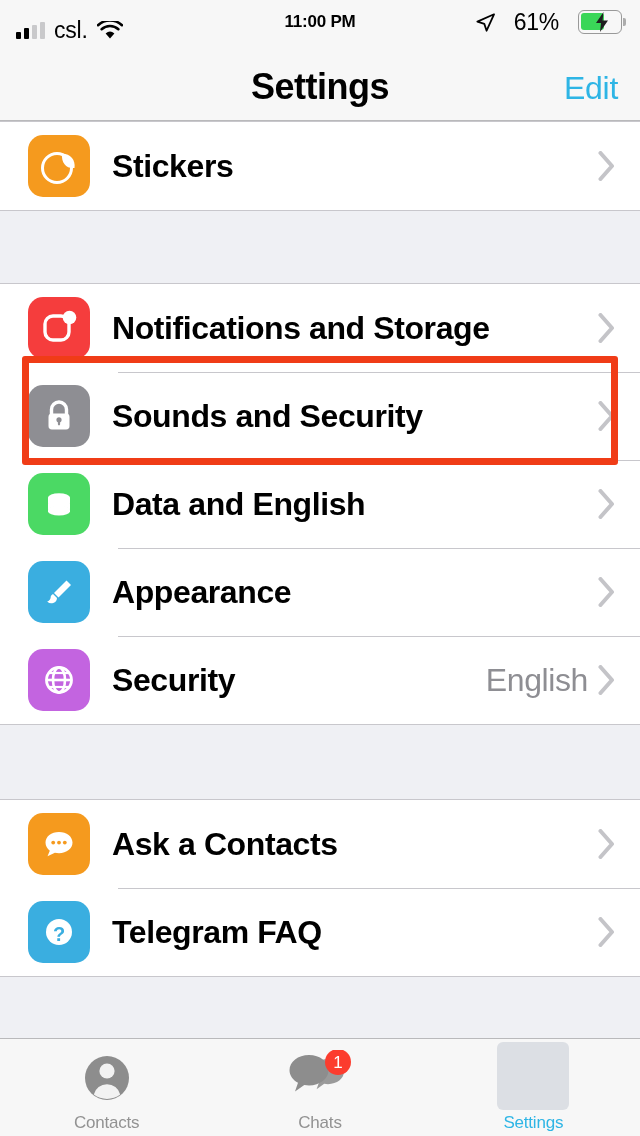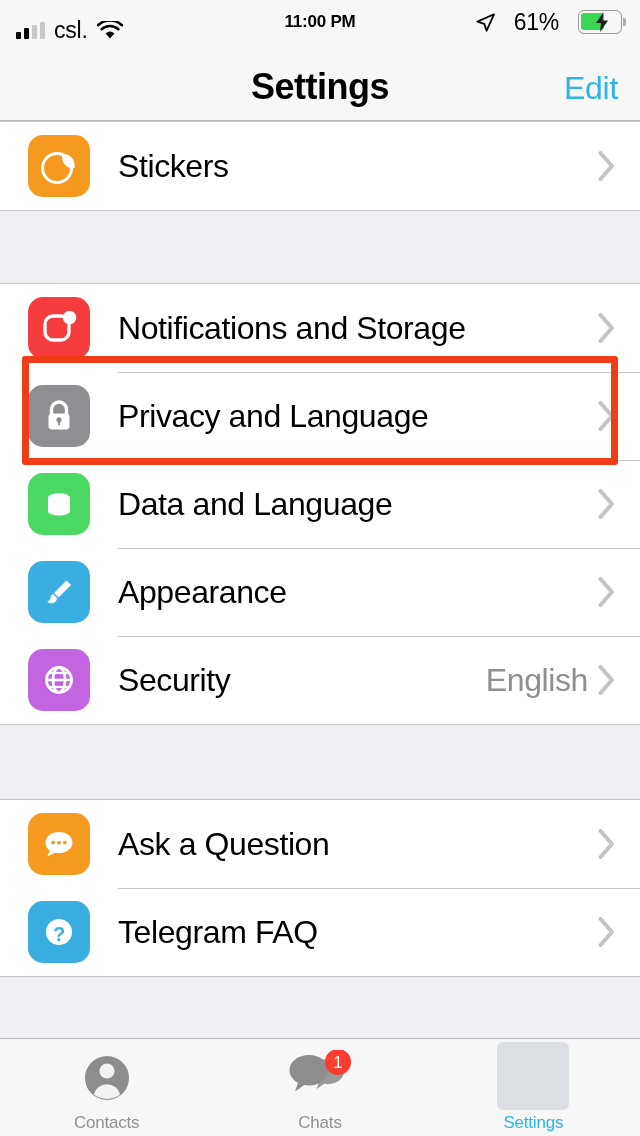--- a/index.html
+++ b/index.html
@@ -75,22 +75,23 @@
     height:88px; background:#fff; padding-left:28px;
   }
   .row + .row::before{
     content:""; position:absolute; left:118px; right:0; top:0; height:1px; background:#c8c7cc;
   }
   .row-icon{
     width:62px; height:62px; border-radius:15px; flex:0 0 62px;
     display:flex; align-items:center; justify-content:center;
   }
   .row-label{
-    margin-left:28px; font-size:32px; color:#000; letter-spacing:-.4px; flex:1 1 auto;
+    margin-left:22px; font-size:32px; color:#000; letter-spacing:-.4px; flex:1 1 auto;
     white-space:nowrap;
+    font-weight:bold;
   }
   .row-value{
     font-size:32px; color:#8e8e93; letter-spacing:-.4px; margin-right:10px;
   }
   .chev{
     margin-right:24px; width:18px; height:30px; flex:0 0 18px;
   }
 
   
   .highlight{
@@ -203,42 +204,42 @@
 
       <div class="row">
         <span class="row-icon" style="background:#8e8e93">
           <svg viewBox="0 0 44 44" width="44" height="44">
             <path d="M14.5 20 v-4.5 a7.5 7.5 0 0 1 15 0 V20" fill="none" stroke="#fff" stroke-width="3.4"></path>
             <rect x="11.5" y="19.5" width="21" height="16" rx="3.4" fill="#fff"></rect>
             <circle cx="22" cy="25.8" r="2.6" fill="#8e8e93"></circle>
             <rect x="20.9" y="26" width="2.2" height="5.4" rx="1.1" fill="#8e8e93"></rect>
           </svg>
         </span>
-        <span class="row-label">Privacy and Language</span>
+        <span class="row-label">Sounds and Security</span>
         <span class="chev">
           <svg viewBox="0 0 18 30" width="18" height="30">
               <path d="M2.5 2 L14 15 L2.5 28" fill="none" stroke="#c4c4c8" stroke-width="4" stroke-linecap="round" stroke-linejoin="round"></path>
             </svg>
         </span>
       </div>
 
       <div class="row">
         <span class="row-icon" style="background:#4bd964">
           <svg viewBox="0 0 44 44" width="44" height="44">
             <ellipse cx="22" cy="15.5" rx="11" ry="4.3" fill="#fff"></ellipse>
             <path d="M11 15.5 v5 a11 4.3 0 0 0 22 0 v-5 Z" fill="#fff"></path>
             <ellipse cx="22" cy="22.5" rx="11" ry="4.3" fill="#4bd964"></ellipse>
             <ellipse cx="22" cy="21.6" rx="11" ry="4.3" fill="#fff"></ellipse>
             <path d="M11 21.6 v5 a11 4.3 0 0 0 22 0 v-5 Z" fill="#fff"></path>
             <ellipse cx="22" cy="28.6" rx="11" ry="4.3" fill="#4bd964"></ellipse>
             <ellipse cx="22" cy="27.7" rx="11" ry="4.3" fill="#fff"></ellipse>
             <path d="M11 27.7 v1.6 a11 4.3 0 0 0 22 0 v-1.6 Z" fill="#fff"></path>
           </svg>
         </span>
-        <span class="row-label">Data and Language</span>
+        <span class="row-label">Data and English</span>
         <span class="chev">
           <svg viewBox="0 0 18 30" width="18" height="30">
               <path d="M2.5 2 L14 15 L2.5 28" fill="none" stroke="#c4c4c8" stroke-width="4" stroke-linecap="round" stroke-linejoin="round"></path>
             </svg>
         </span>
       </div>
 
       <div class="row">
         <span class="row-icon" style="background:#3aaee0">
           <svg viewBox="0 0 44 44" width="44" height="44">
@@ -281,21 +282,21 @@
 
       <div class="row">
         <span class="row-icon" style="background:#f59a1e">
           <svg viewBox="0 0 44 44" width="44" height="44">
             <path d="M22 10 c7.7 0 13.5 4.6 13.5 10.6 c0 6 -5.8 10.6 -13.5 10.6 c-1.4 0 -2.8 -0.2 -4.1 -0.5 l-7.4 3.6 l2.3 -5.6 c-2.6 -2 -4.3 -4.8 -4.3 -8.1 C8.5 14.6 14.3 10 22 10 Z" fill="#fff"></path>
             <circle cx="16.2" cy="20.6" r="1.9" fill="#f59a1e"></circle>
             <circle cx="22" cy="20.6" r="1.9" fill="#f59a1e"></circle>
             <circle cx="27.8" cy="20.6" r="1.9" fill="#f59a1e"></circle>
           </svg>
         </span>
-        <span class="row-label">Ask a Question</span>
+        <span class="row-label">Ask a Contacts</span>
         <span class="chev">
           <svg viewBox="0 0 18 30" width="18" height="30">
               <path d="M2.5 2 L14 15 L2.5 28" fill="none" stroke="#c4c4c8" stroke-width="4" stroke-linecap="round" stroke-linejoin="round"></path>
             </svg>
         </span>
       </div>
 
       <div class="row">
         <span class="row-icon" style="background:#3aaee0">
           <svg viewBox="0 0 44 44" width="44" height="44">

